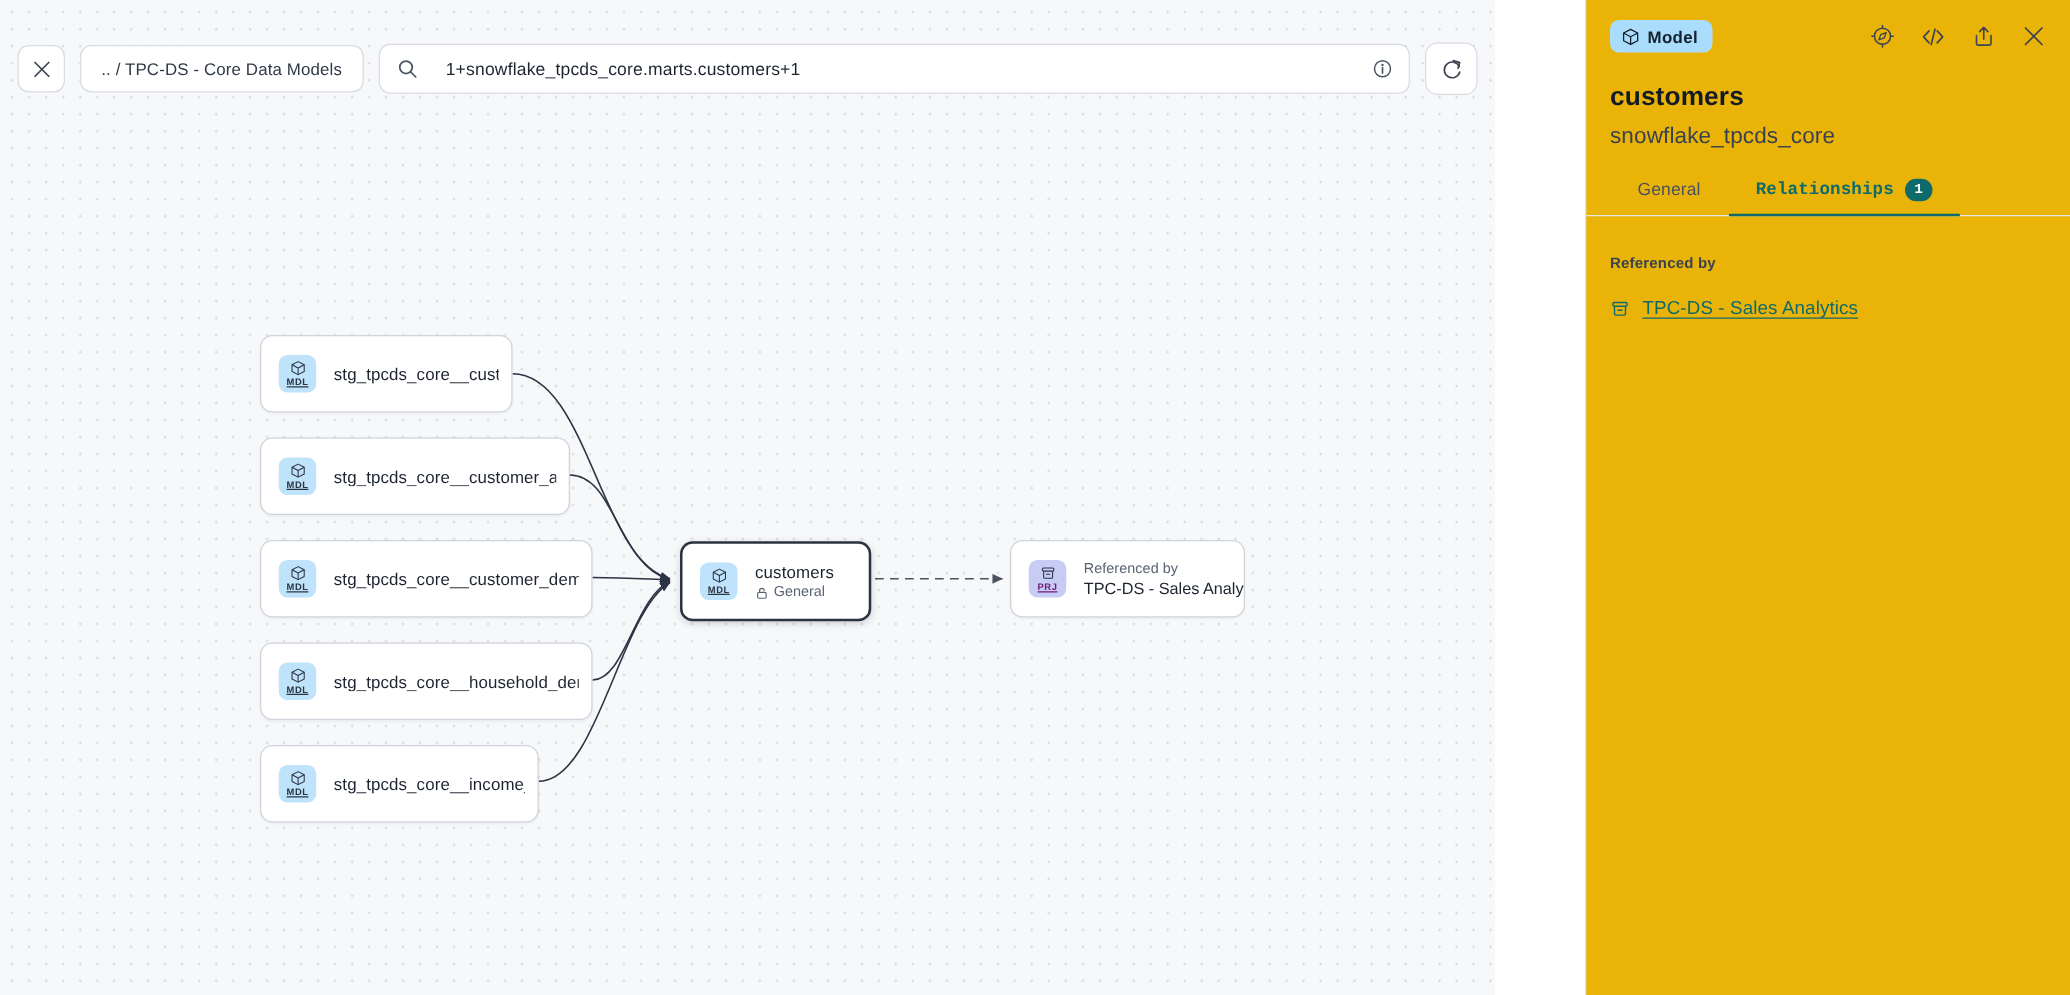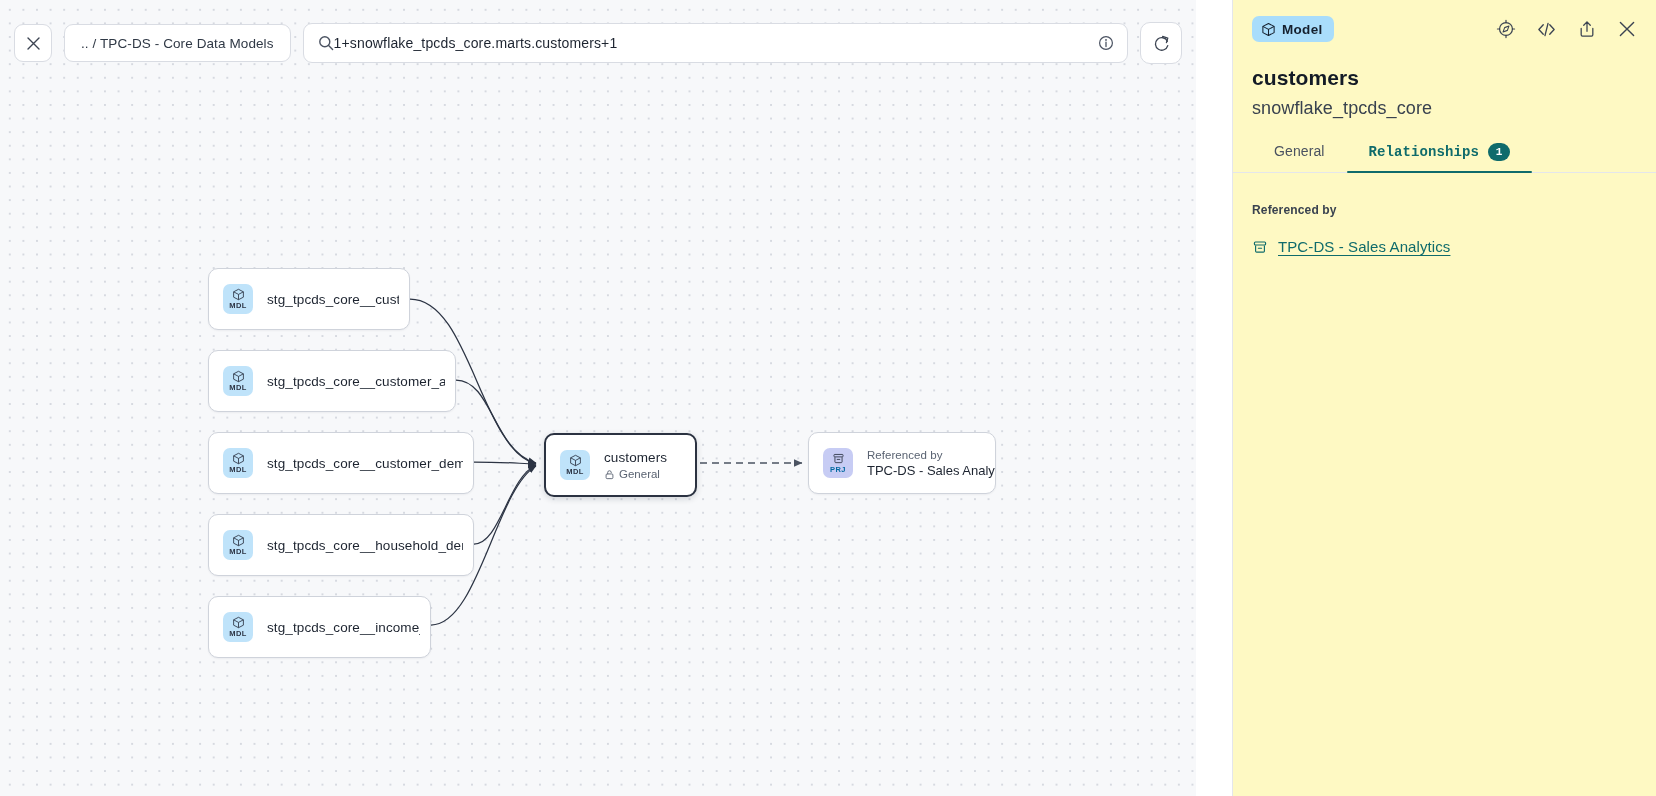--- a/index.html
+++ b/index.html
@@ -35,21 +35,21 @@
     position: absolute;
     left: 0; top: 0;
     width: 1196px;
     height: 796px;
     pointer-events: none;
   }
 
   
   #toolbar {
     position: absolute;
-    left: 0; top: 4px;
+    left: 0; top: 16px;
     height: 78px;
     width: 1196px;
     display: flex;
     align-items: center;
     padding: 0 14px;
     gap: 12px;
     z-index: 30;
   }
 
   .tb-btn {
@@ -76,21 +76,21 @@
 
   #search-bar {
     flex: 1;
     height: 40px;
     background: #ffffff;
     border: 1px solid #d9dce3;
     border-radius: 9px;
     display: flex;
     align-items: center;
     padding: 0 13px 0 14px;
-    gap: 0;
+    gap: 23px;
     max-width: 878px;
     cursor: text;
   }
 
   #search-input-text {
     flex: 1;
     font-size: 14px;
     color: #1d2430;
     letter-spacing: .15px;
     white-space: nowrap;
@@ -126,28 +126,29 @@
     height: 30px;
     border-radius: 7px;
     display: flex;
     flex-direction: column;
     align-items: center;
     justify-content: center;
     flex: 0 0 auto;
     gap: 0px;
   }
   .badge.mdl { background: #bfe3fa; color: #2c3444; }
-  .badge.prj { background: #c7ccf4; color: #0369a1; text-align: center; }
+  .badge.prj { background: #c7ccf4; color: #701a75; text-align: center; }
 
   .badge-lbl {
     font-size: 7.5px;
     font-weight: 700;
     letter-spacing: .4px;
     line-height: 8px;
     margin-top: 1px;
+    text-decoration: underline;
   }
 
   .node-body { overflow: hidden; padding-right: 10px; }
 
   .node-title {
     font-size: 13.5px;
     color: #1d2430;
     white-space: nowrap;
     overflow: hidden;
     letter-spacing: .1px;
@@ -173,23 +174,23 @@
     font-size: 13px;
     color: #1d2430;
     white-space: nowrap;
     margin-top: 2px;
   }
 
   
   #panel {
     position: absolute;
     right: 0; top: 0;
-    width: 424px;
+    width: 388px;
     height: 796px;
-    background: #fef9c3;
+    background: #eab308;
     border-left: 1px solid #e4e6eb;
     display: flex;
     flex-direction: column;
   }
 
   #panel-topbar {
     height: 58px;
     display: flex;
     align-items: center;
     padding: 0 19px;

